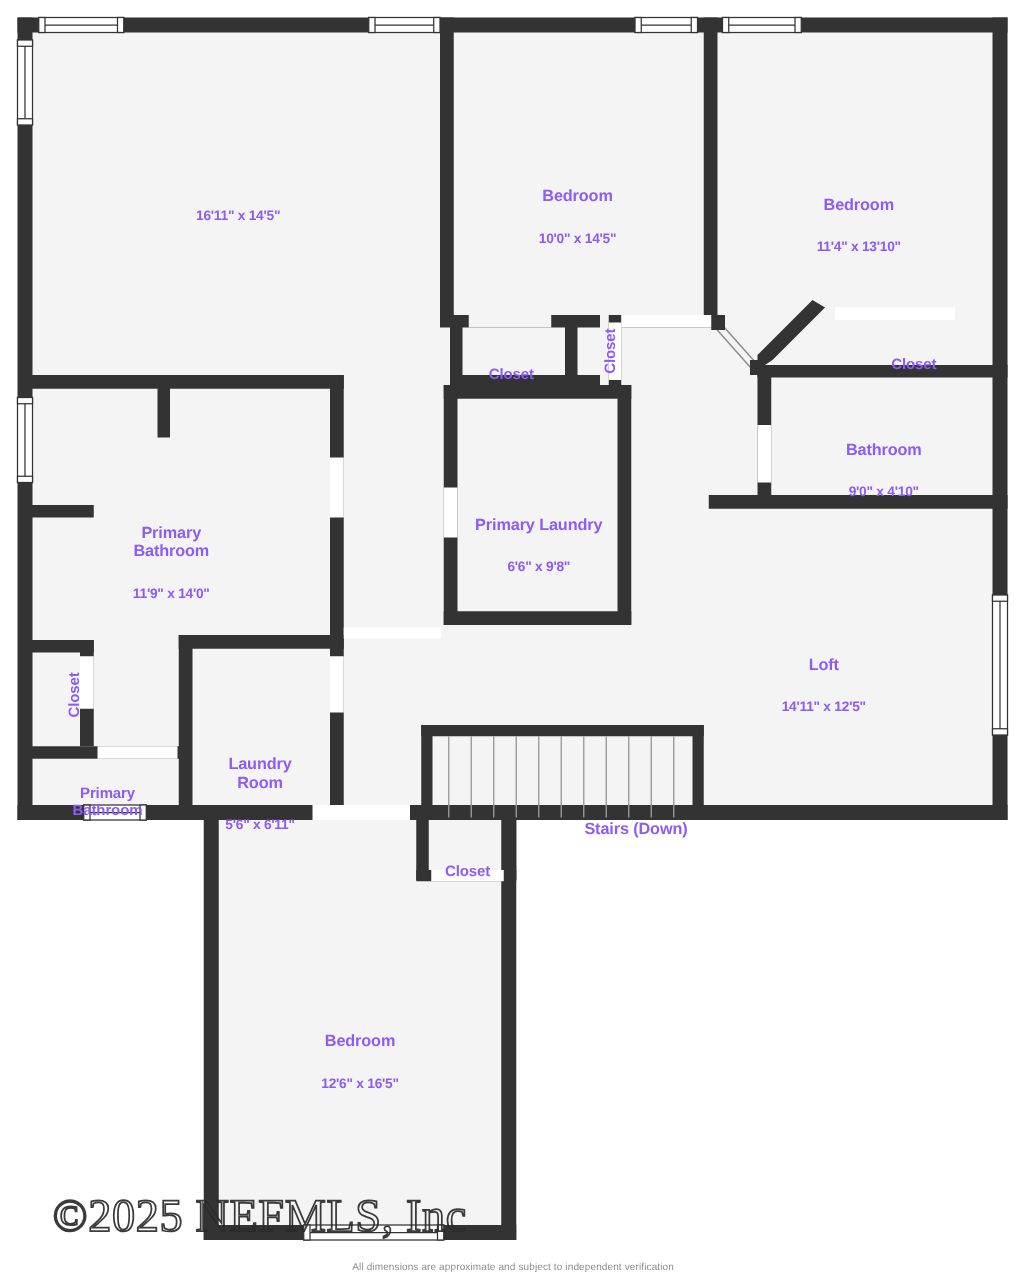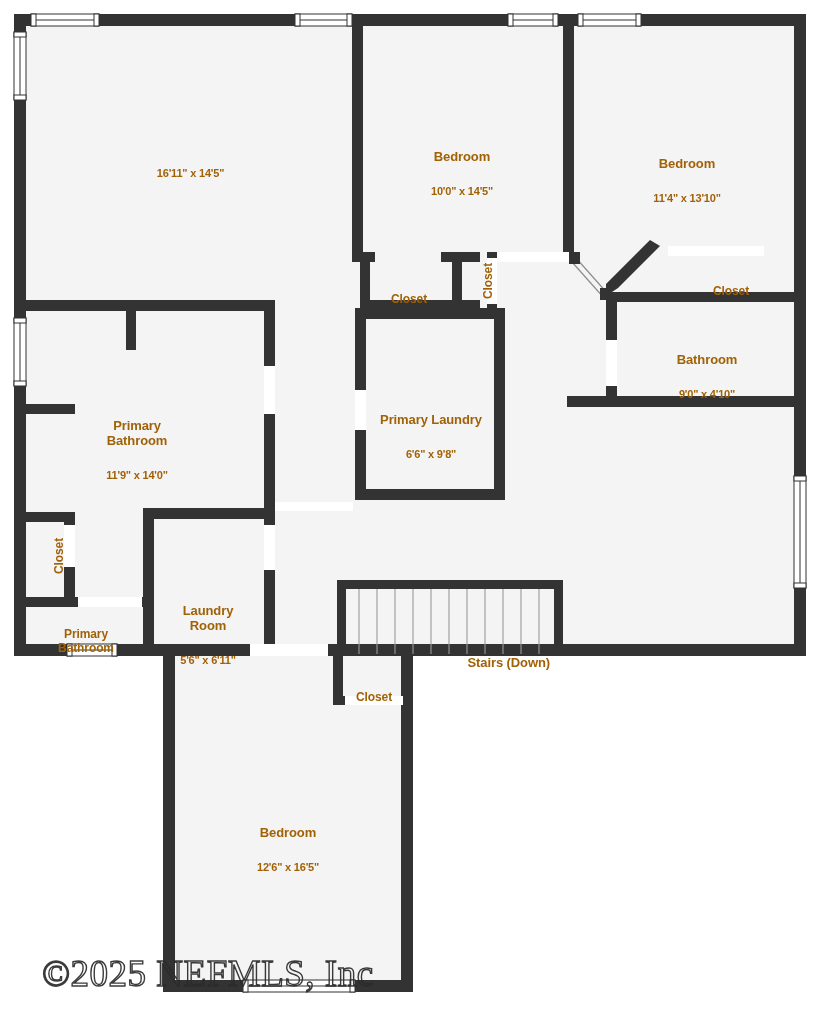--- a/index.html
+++ b/index.html
@@ -20,21 +20,21 @@
     position: absolute;
     left: 0;
     top: 0;
     width: 821px;
     height: 1024px;
     display: block;
   }
   .room-label {
     position: absolute;
     text-align: center;
-    color: #a16207;
+    color: #8b5cf6;
     font-family: "Liberation Sans", sans-serif;
     font-weight: bold;
     line-height: 1.18;
     white-space: pre-line;
     pointer-events: none;
     user-select: none;
   }
   .room-name {
     font-size: 13px;
     letter-spacing: -0.1px;
@@ -303,20 +303,24 @@
   <div class="room-label" style="left:362px; top:393px; width:138px;">
     <span class="room-name">Primary Laundry</span>
     <span class="room-dims">6'6" x 9'8"</span>
   </div>
 
   <div class="room-label" style="left:611px; top:333px; width:192px;">
     <span class="room-name">Bathroom</span>
     <span class="room-dims">9'0" x 4'10"</span>
   </div>
 
+  <div class="room-label" style="left:560px; top:505px; width:198px;">
+    <span class="room-name">Loft</span>
+    <span class="room-dims">14'11" x 12'5"</span>
+  </div>
 
   <div class="room-label lbl-small lbl-vertical" style="left:33px; top:523px; height:66px; width:22px;">
     <span class="room-name">Closet</span>
   </div>
 
   <div class="room-label lbl-small" style="left:24px; top:608px; width:124px;">
     <span class="room-name">Primary
 Bathroom</span>
   </div>
 
@@ -333,14 +337,15 @@
   <div class="room-label lbl-small" style="left:343px; top:671px; width:62px;">
     <span class="room-name">Closet</span>
   </div>
 
   <div class="room-label" style="left:188px; top:806px; width:200px;">
     <span class="room-name">Bedroom</span>
     <span class="room-dims">12'6" x 16'5"</span>
   </div>
 
   <div id="watermark">©2025 NEFMLS, Inc</div>
+  <div id="disclaimer">All dimensions are approximate and subject to independent verification</div>
 
 </div>
 
 </body></html>

